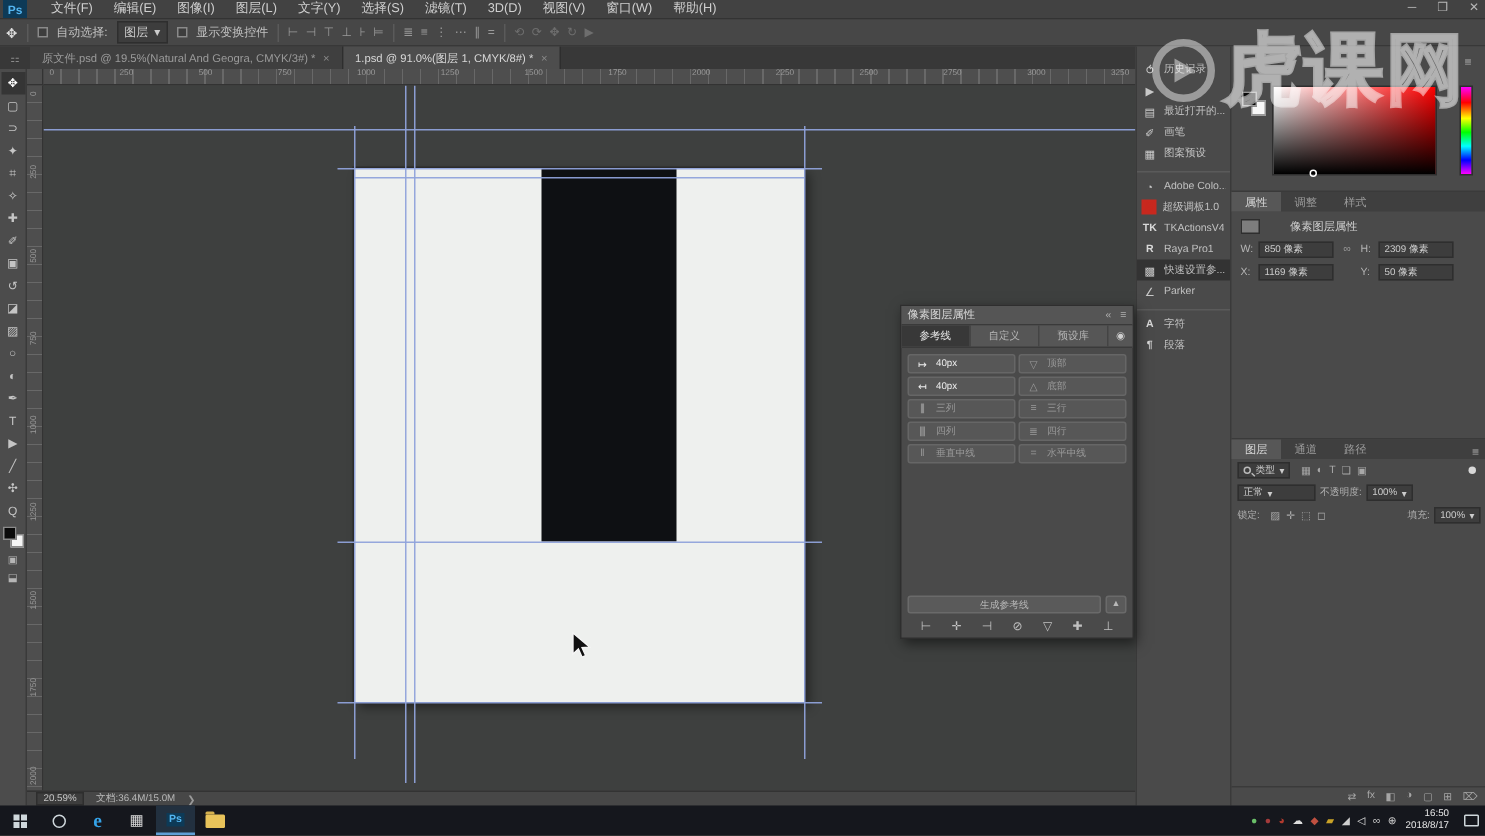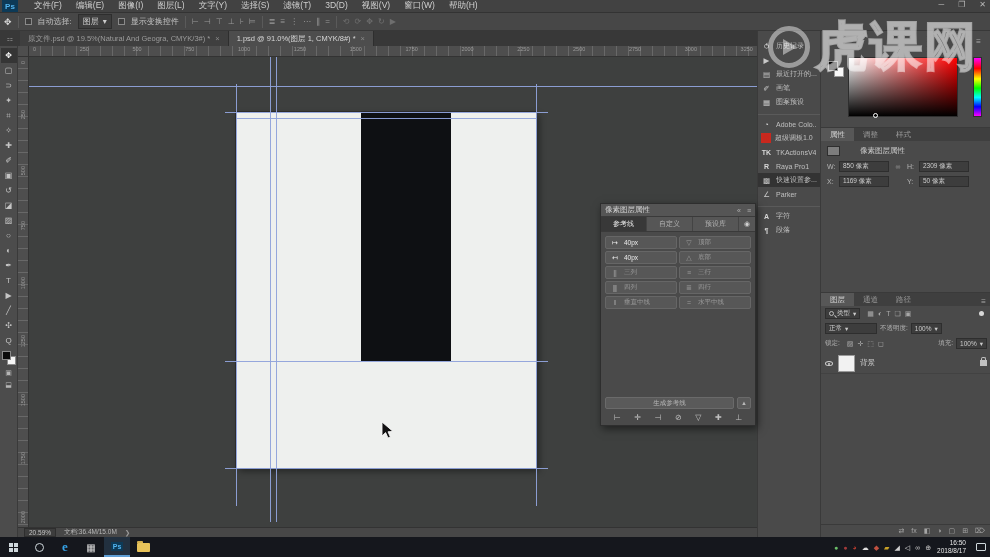--- a/index.html
+++ b/index.html
@@ -541,26 +541,20 @@
           </span>
         <span class="lp-small" style="margin-left:auto;">填充:</span>
         <span class="lp-field">
           <span>100%</span>
           <span>▾</span>
         </span>
       </div>
       <div class="layer-rows">
 
 
-          <div class="layer-row bg">
-            <span class="eye"></span>
-            <span class="thumb"></span>
-            <span class="layer-name">背景</span>
-            <span class="lock-ico"></span>
-          </div>
         </div>
       <div class="lp-footer">
 
       <span>⇄</span>
           <span>fx</span>
           <span>◧</span>
           <span>◑</span>
           <span>▢</span>
           <span>⊞</span>
           <span>⌦</span>

